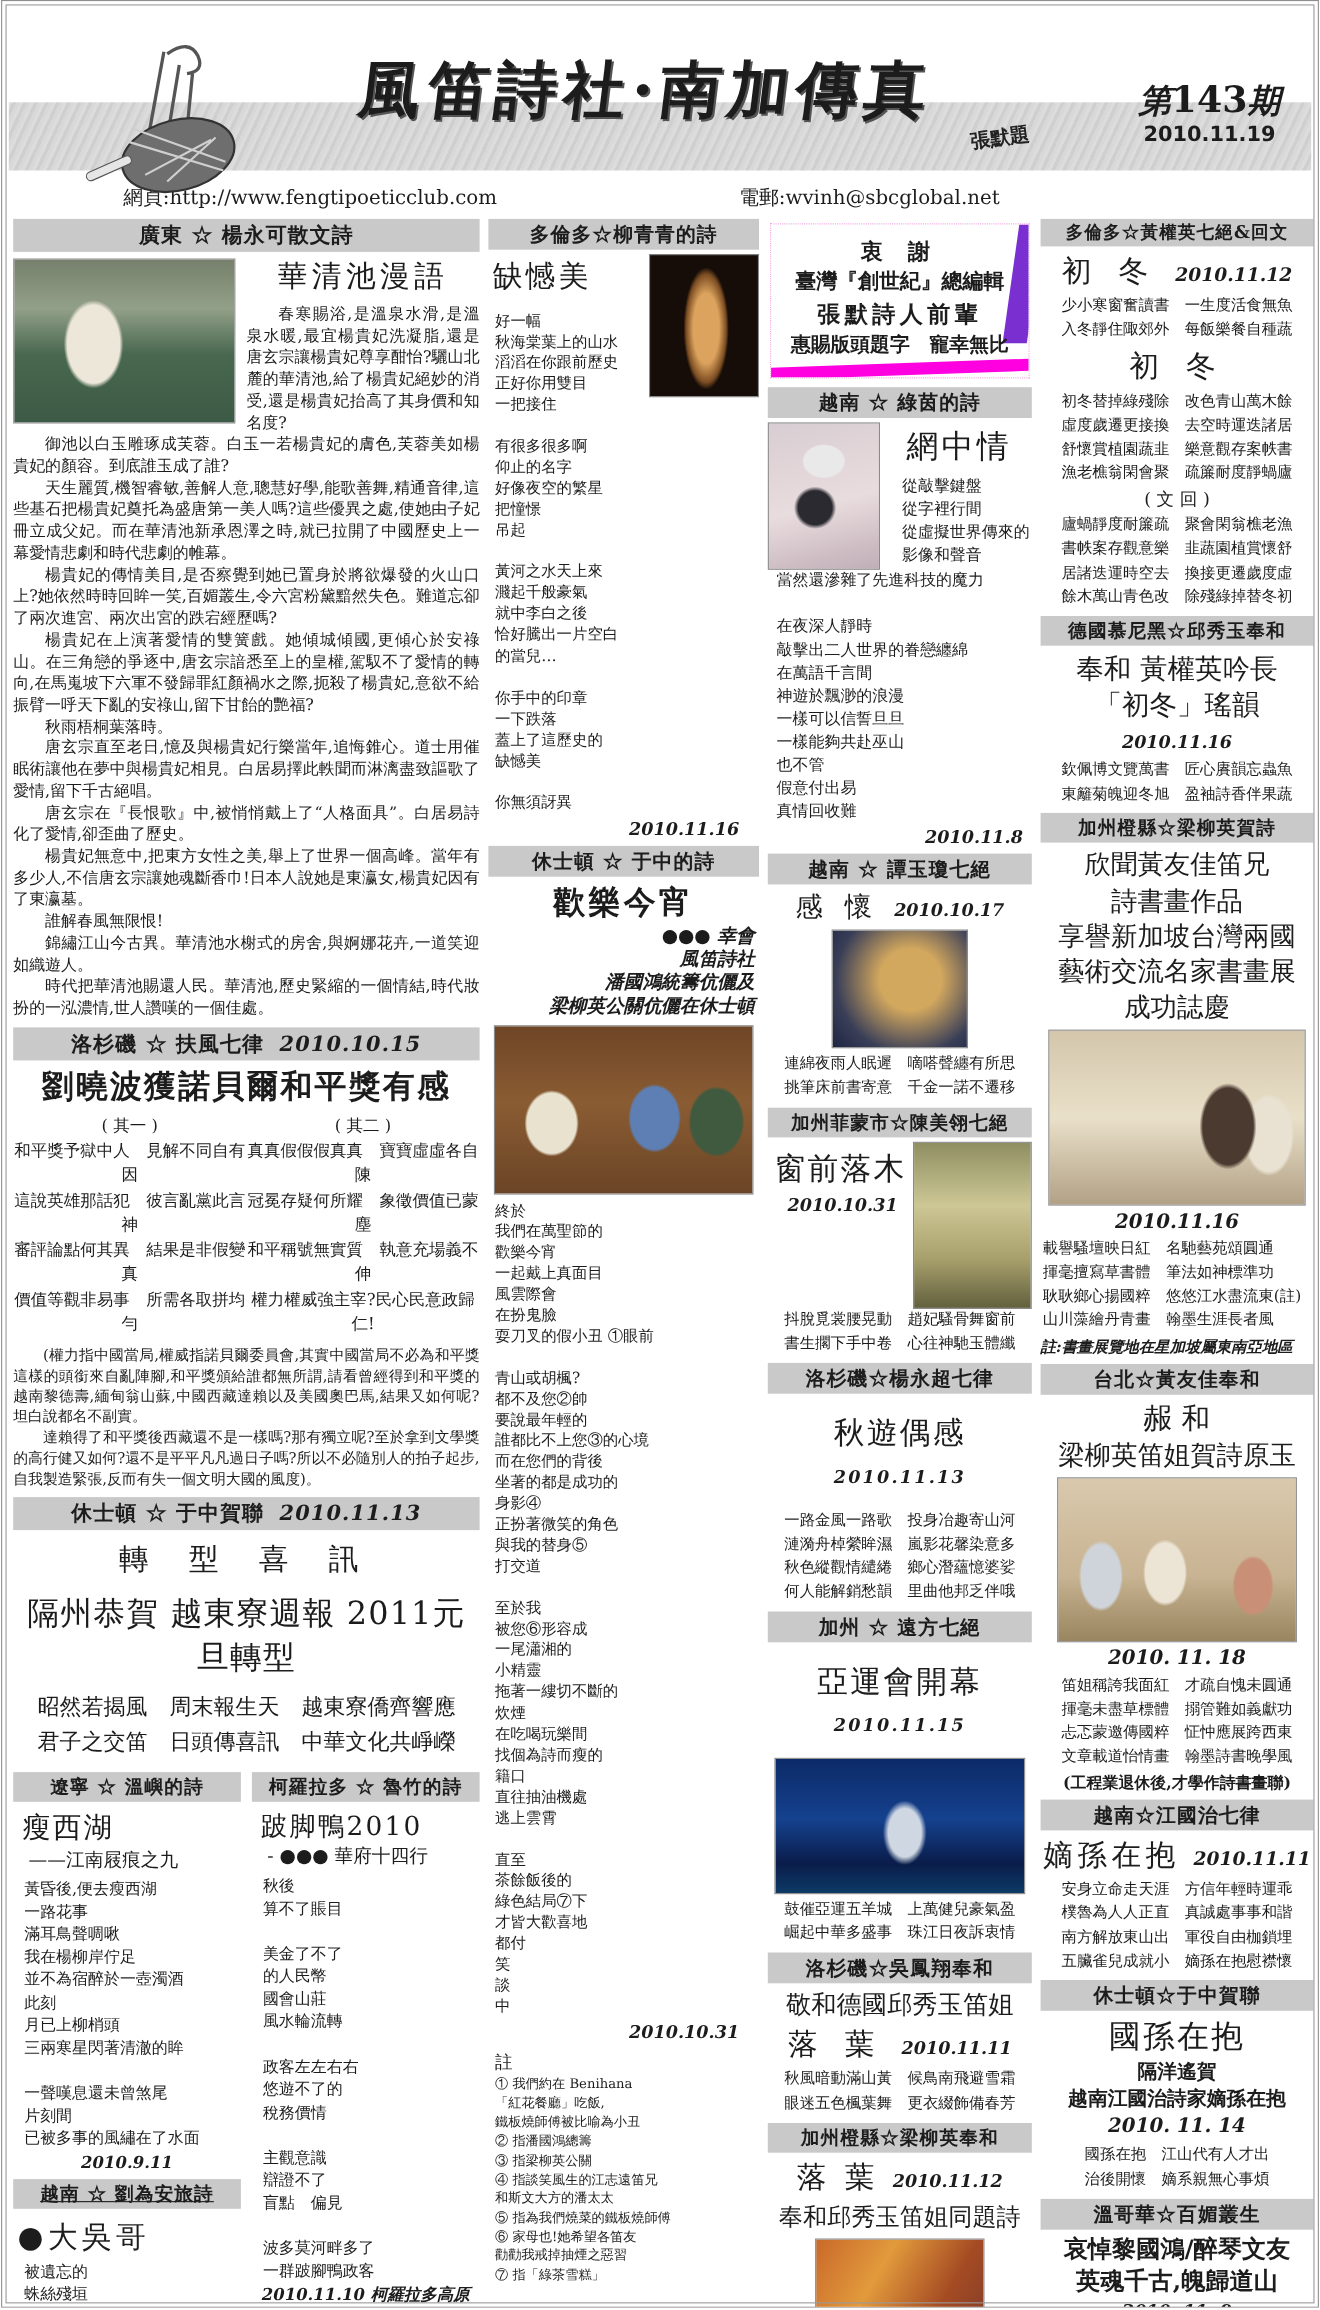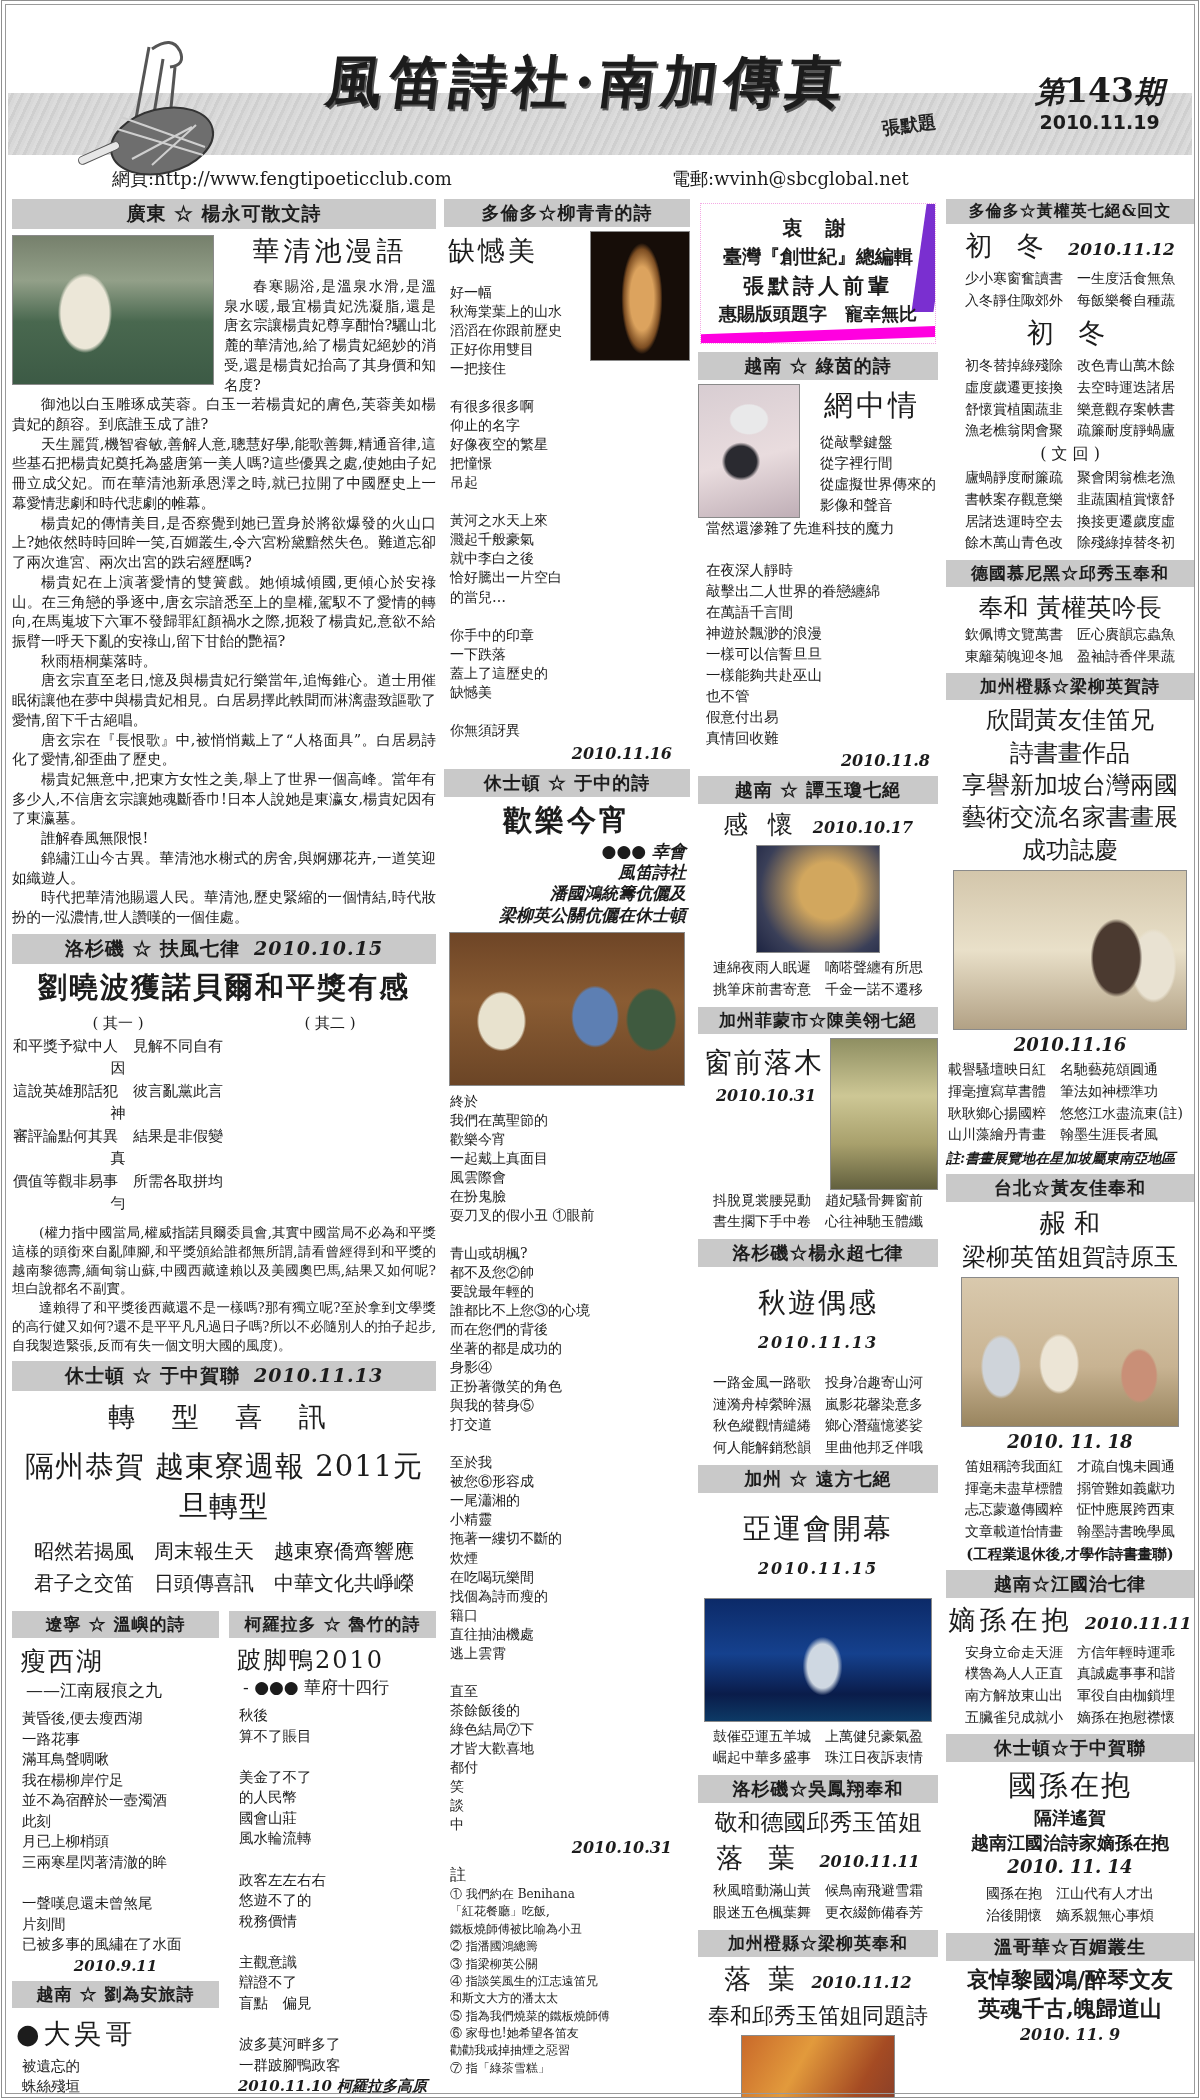--- a/index.html
+++ b/index.html
@@ -209,20 +209,24 @@
       <div class="two">
         <div>
           <div class="plabel">( 其一 )</div>
           <div class="v16">和平獎予獄中人　見解不同自有因
 這說英雄那話犯　彼言亂黨此言神
 審評論點何其異　結果是非假變真
 價值等觀非易事　所需各取拼均勻</div>
         </div>
         <div>
           <div class="plabel">( 其二 )</div>
+          <div class="v16">真真假假假真真　寶寶虛虛各自陳
+冠冕存疑何所耀　象徵價值已蒙塵
+和平稱號無實質　執意充場義不伸
+權力權威強主宰?民心民意政歸仁!</div>
         </div>
       </div>
       <div class="comm">
         <p>(權力指中國當局,權威指諾貝爾委員會,其實中國當局不必為和平獎這樣的頭銜來自亂陣腳,和平獎頒給誰都無所謂,請看曾經得到和平獎的越南黎德壽,緬甸翁山蘇,中國西藏達賴以及美國奧巴馬,結果又如何呢?坦白說都名不副實。</p>
         <p>達賴得了和平獎後西藏還不是一樣嗎?那有獨立呢?至於拿到文學獎的高行健又如何?還不是平平凡凡過日子嗎?所以不必隨別人的拍子起步,自我製造緊張,反而有失一個文明大國的風度)。</p>
       </div>
 
       <div class="bn">
         <span>休士頓 ☆ 于中賀聯</span><span class="d">2010.11.13</span>
       </div>
@@ -242,21 +246,21 @@
 我在楊柳岸佇足
 並不為宿醉於一壺濁酒
 此刻
 月已上柳梢頭
 三兩寒星閃著清澈的眸
 
 一聲嘆息還未曾煞尾
 片刻間
 已被多事的風繡在了水面</div>
           <div class="sc-date d">2010.9.11</div>
-          <div class="bn" style="font-size:17px;">越南 ☆ 劉為安旅詩</div>
+          <div class="bn" style="font-size:17px;text-decoration:underline;">越南 ☆ 劉為安旅詩</div>
           <div class="dot-title" style="font-weight:normal;font-size:27px;">●大吳哥</div>
           <div class="sc-poem">被遺忘的
 蛛絲殘垣
 
 墨綠綠的牽籐草
 爬滿一地荒蕪
 紫銅色的牆階
 給青苔沾上風采
 
 芳草淒淒
@@ -477,20 +481,21 @@
 舒懷賞植園蔬韭　樂意觀存案帙書
 漁老樵翁閑會聚　疏簾耐度靜蝸廬</div>
       <div class="rev">( 文 回 )</div>
       <div class="vc">廬蝸靜度耐簾疏　聚會閑翁樵老漁
 書帙案存觀意樂　韭蔬園植賞懷舒
 居諸迭運時空去　換接更遷歲度虛
 餘木萬山青色改　除殘綠掉替冬初</div>
 
       <div class="bn" style="font-size:17px;">德國慕尼黑☆邱秀玉奉和</div>
       <div class="s2-t1">奉和 黃權英吟長</div>
+      <div class="s2-t2"><span>「初冬」瑤韻</span> <span class="d">2010.11.16</span></div>
       <div class="vc">欽佩博文覽萬書　匠心賡韻忘蟲魚
 東籬菊魄迎冬旭　盈袖詩香伴果蔬</div>
 
       <div class="bn" style="font-size:17px;">加州橙縣☆梁柳英賀詩</div>
       <div class="bigcenter">欣聞黃友佳笛兄
 詩書畫作品
 享譽新加坡台灣兩國
 藝術交流名家書畫展
 成功誌慶</div>
       <div class="gallery ph"></div>

